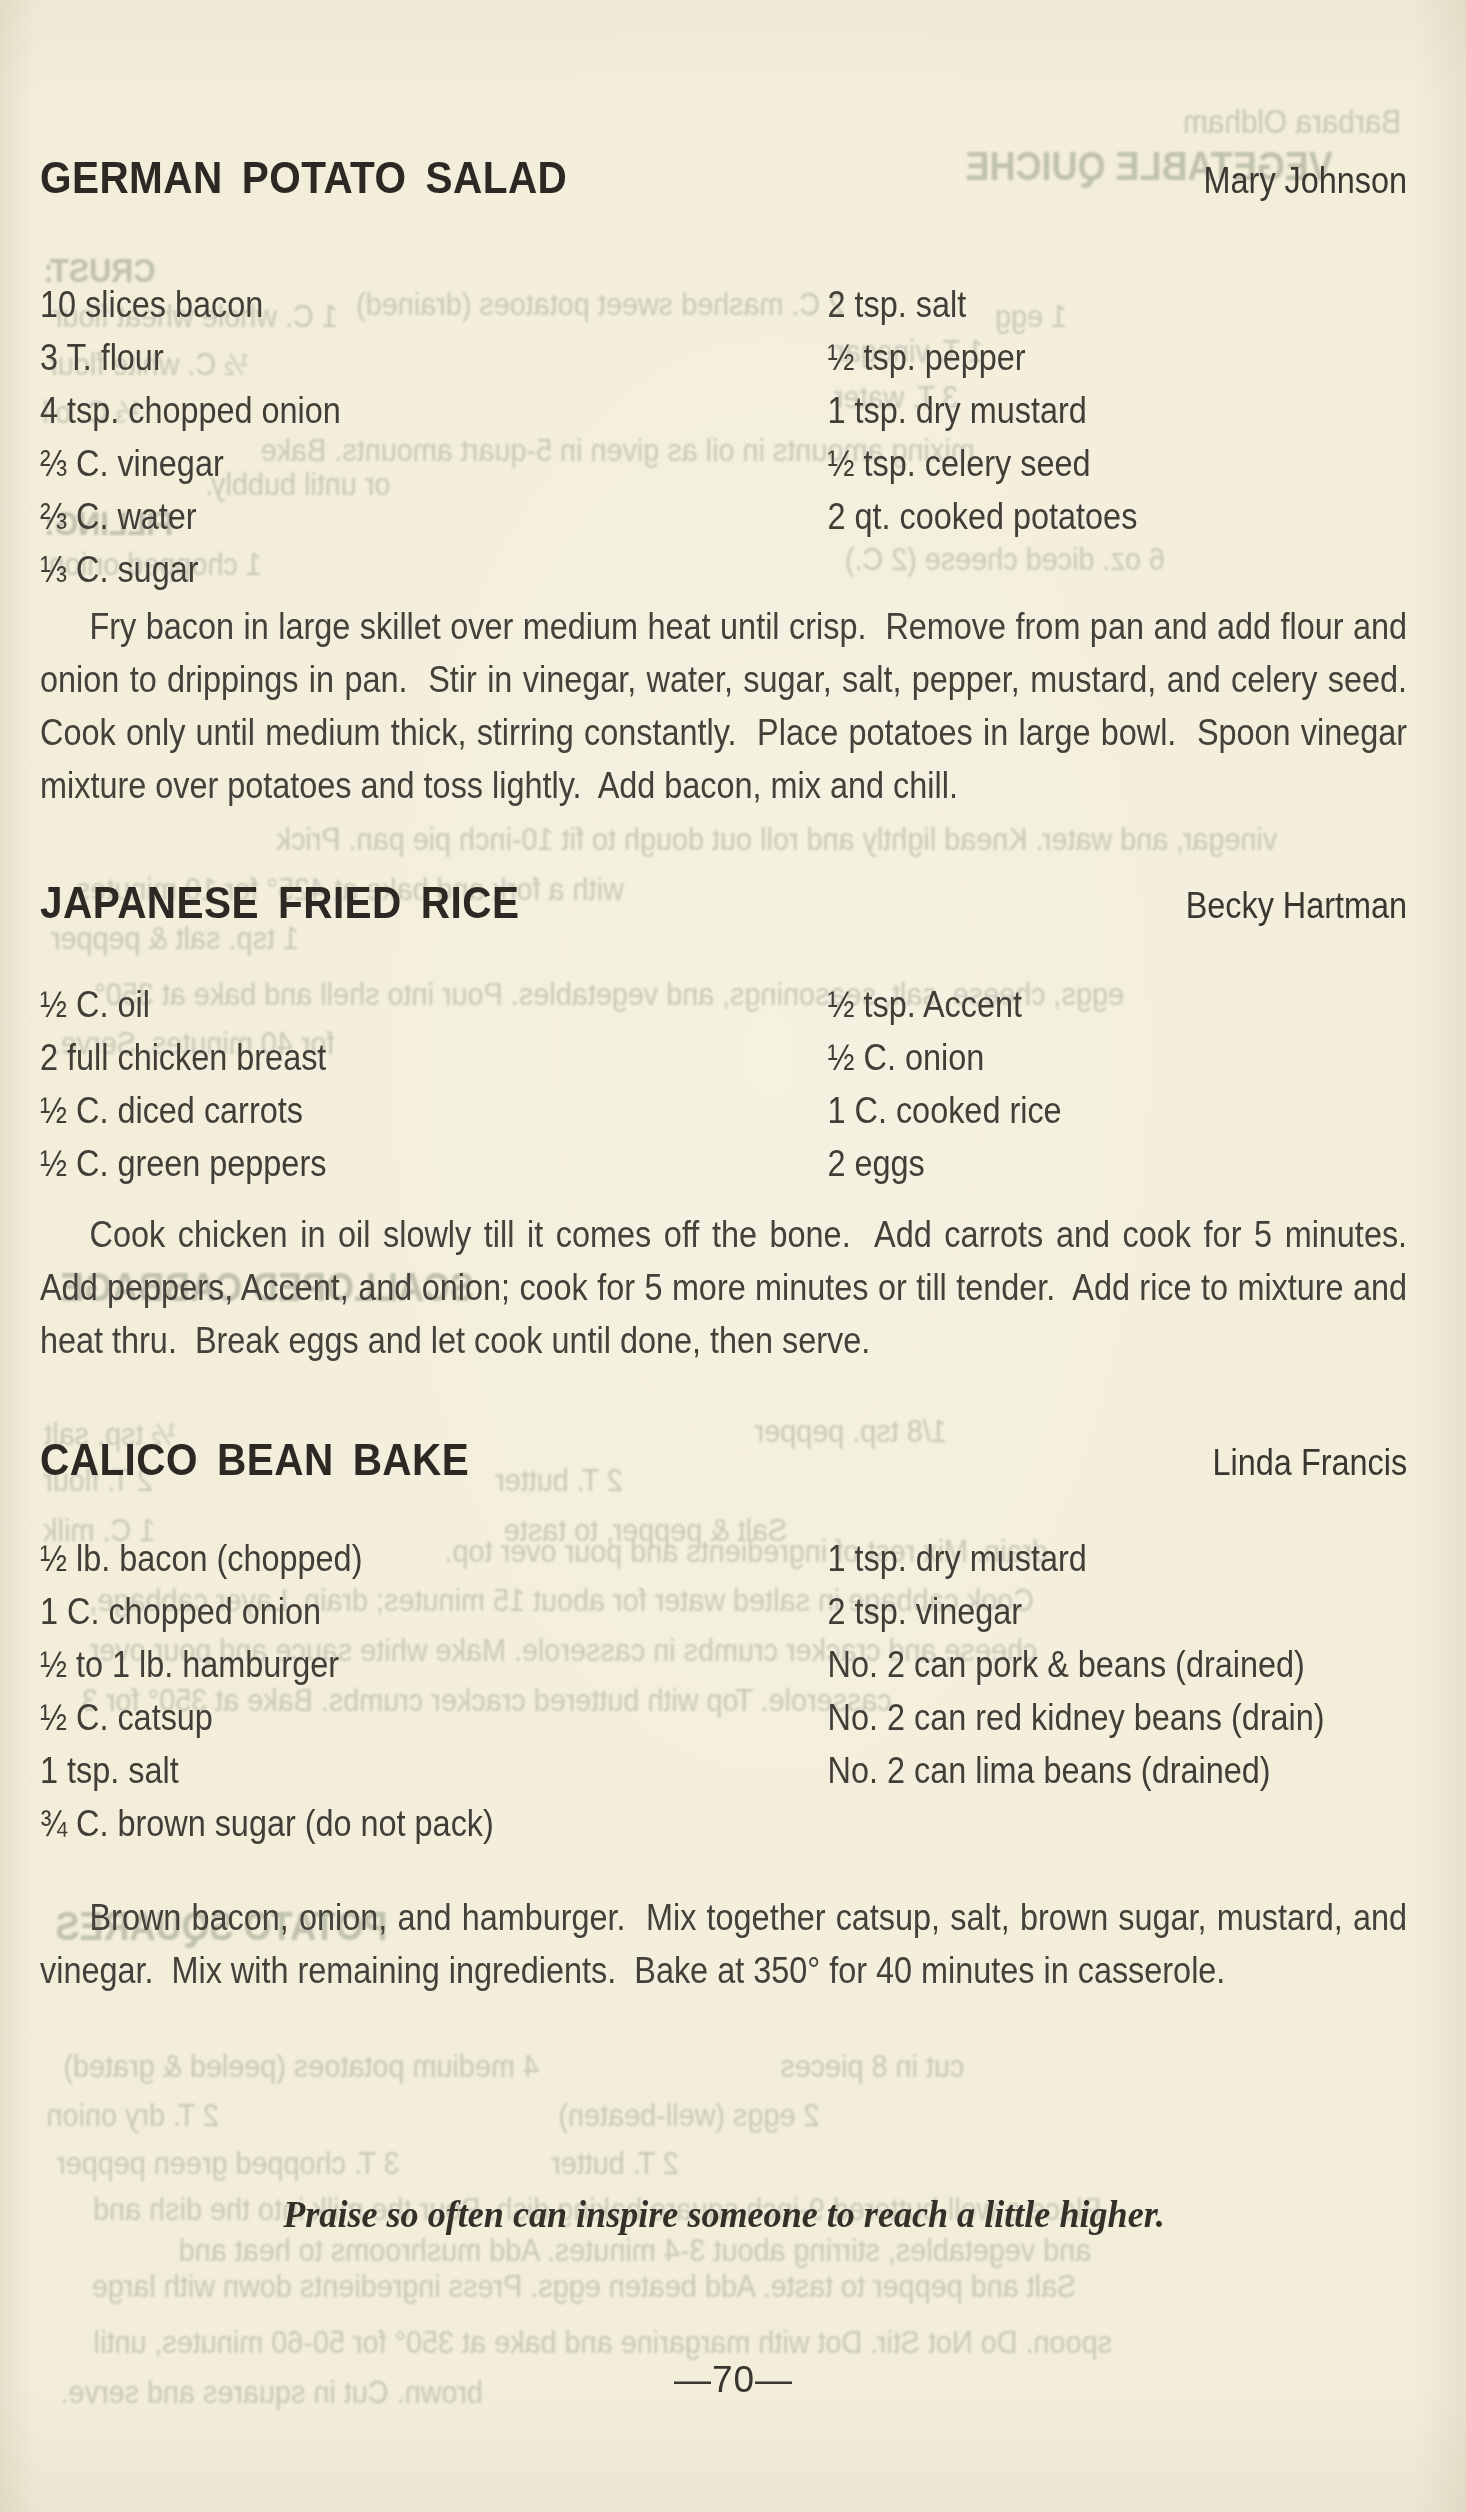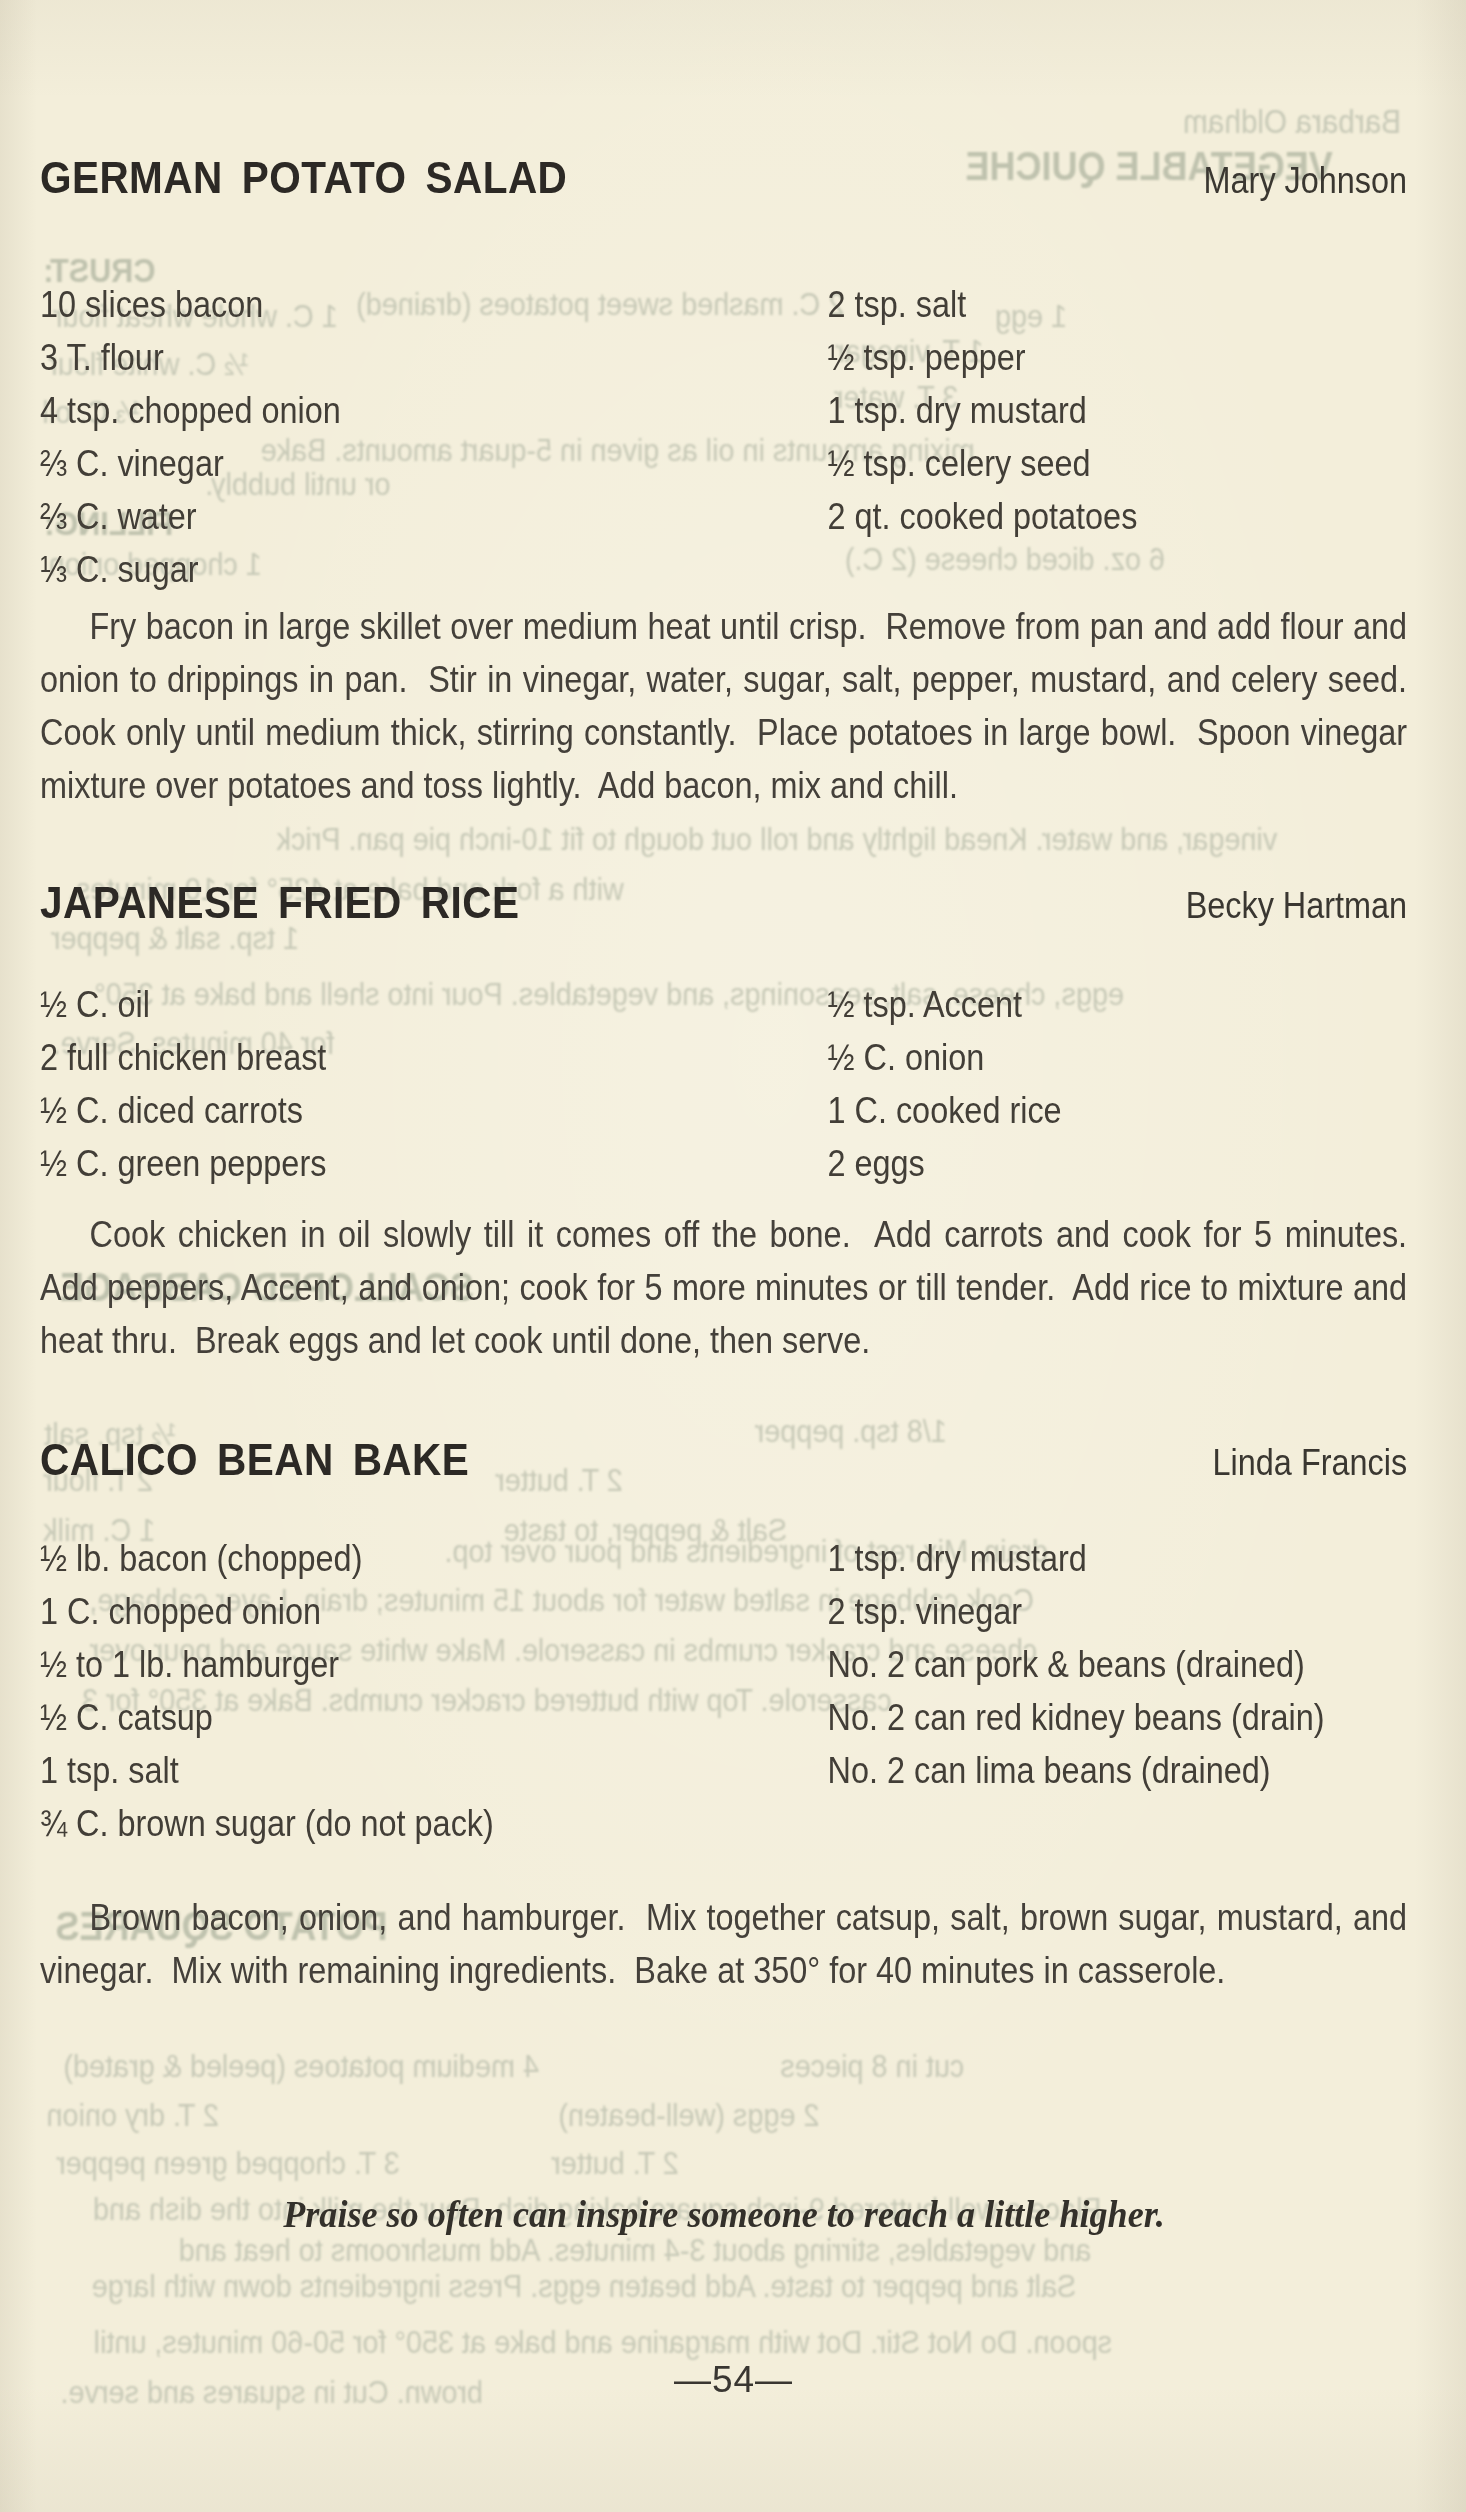--- a/index.html
+++ b/index.html
@@ -194,16 +194,16 @@
           <li>No. 2 can red kidney beans (drain)</li>
           <li>No. 2 can lima beans (drained)</li>
         </ul>
       </div>
       <p class="instructions ins-3">Brown bacon, onion, and hamburger.  Mix together catsup, salt, brown sugar, mustard, and vinegar.  Mix with remaining ingredients.  Bake at 350° for 40 minutes in casserole.</p>
     </div>
 
   </div>
 
   <div class="quote">Praise so often can inspire someone to reach a little higher.</div>
-  <div class="page-number">—54—</div>
+  <div class="page-number">—70—</div>
 
 </div>
 
 
 </body></html>

